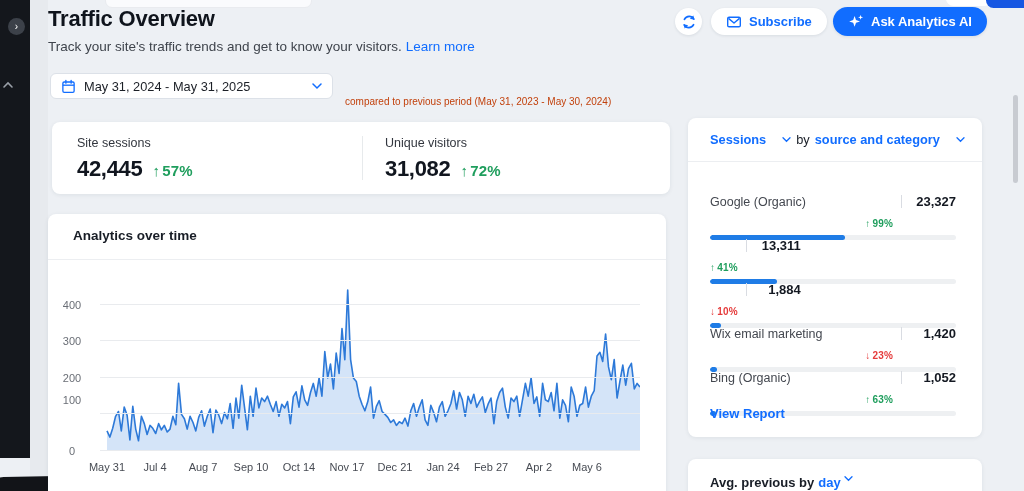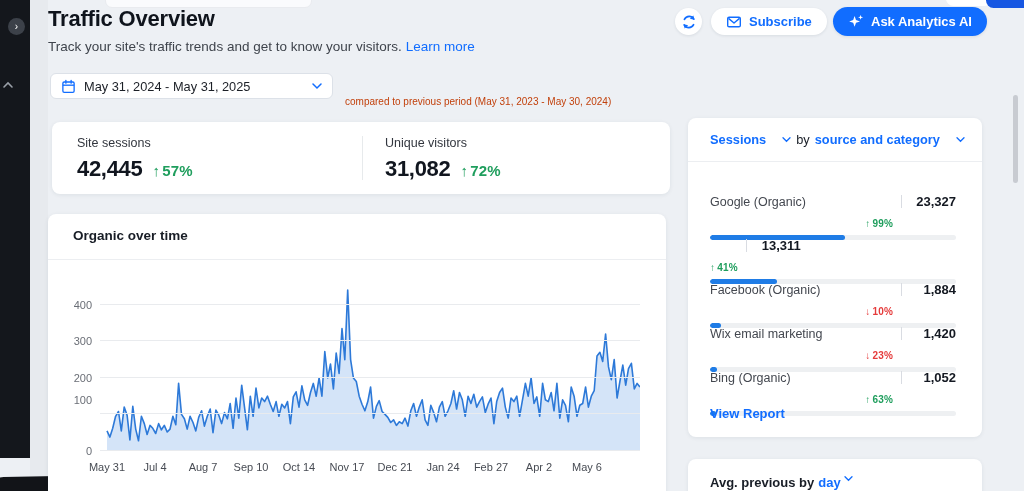--- a/index.html
+++ b/index.html
@@ -52,21 +52,21 @@
   .chg .arr{margin-right:2px;font-weight:400;}
   .chg.up{color:var(--positive);} .chg.down{color:var(--negative);}
   .kpi-divider{position:absolute;left:310px;top:14px;bottom:14px;width:1px;background:#e7eaec;}
 
   
   .chart-card{left:48px;top:214px;width:618px;height:300px;}
   .chart-title{position:absolute;left:25px;top:14px;font-size:13.5px;font-weight:700;color:#181d26;}
   .chart-head-div{position:absolute;left:0;right:0;top:45px;height:1px;background:#eceef1;}
   .plot{position:absolute;left:52px;top:48px;width:540px;height:189px;}
   .gridline{position:absolute;left:0;right:0;height:1px;background:#e9ebee;}
-  .ylab{position:absolute;left:-48px;width:40px;text-align:right;font-size:11px;color:#6a6e76;}
+  .ylab{position:absolute;left:-48px;width:40px;text-align:center;font-size:11px;color:#6a6e76;}
   .xlab{position:absolute;top:247px;width:56px;text-align:center;font-size:11px;color:#474b53;}
   .plot svg{position:absolute;left:0;top:0;}
 
   
   .bk-card{left:688px;top:118px;width:294px;height:319px;}
   .bk-head{position:absolute;left:22px;right:18px;top:0;height:43px;display:flex;align-items:center;white-space:nowrap;}
   .bk-head .blue{color:var(--accent);font-weight:700;font-size:12.8px;cursor:pointer;display:flex;align-items:center;gap:16px;}
   .bk-head .dark{color:#181d26;font-weight:400;font-size:12.8px;margin:0 5px;}
   .bk-head-div{position:absolute;left:0;right:0;top:43px;height:1px;background:#eceef1;}
   .brow{position:absolute;left:22px;right:26px;height:38px;}
@@ -164,21 +164,21 @@
   <div class="kpi-col" style="left:333px;">
     <div class="kpi-label">Unique visitors</div>
     <div class="kpi-valrow">
       <span class="kpi-value">31,082</span>
       <span class="chg up"><span class="arr">↑</span><span>72%</span></span>
     </div>
   </div>
 </div>
 
 <div class="abs card chart-card">
-  <div class="chart-title">Organic over time</div>
+  <div class="chart-title">Analytics over time</div>
   <div class="chart-head-div"></div>
   <div class="plot">
     <svg id="line-svg" width="540" height="189" viewBox="0 0 540 189" preserveAspectRatio="none">
       <path id="area-path" d="M7.0,168.9 L9.9,175.1 L12.7,166.3 L15.6,154.3 L18.5,149.5 L21.3,168.9 L24.2,145.1 L27.1,153.2 L29.9,178.0 L32.8,144.4 L35.7,167.1 L38.5,178.8 L41.4,154.3 L44.3,161.6 L47.1,172.5 L50.0,163.4 L52.8,166.3 L55.7,171.5 L58.6,161.6 L61.4,167.8 L64.3,163.4 L67.2,170.0 L70.0,167.1 L72.9,154.3 L75.8,162.7 L78.6,121.4 L81.5,152.4 L84.4,156.8 L87.2,167.1 L90.1,154.3 L93.0,160.5 L95.8,168.9 L98.7,155.4 L101.6,148.8 L104.4,164.1 L107.3,154.3 L110.2,147.0 L113.0,170.7 L115.9,148.1 L118.8,153.2 L121.6,161.6 L124.5,150.6 L127.4,156.8 L130.2,141.5 L133.1,166.3 L136.0,136.0 L138.8,156.1 L141.7,123.2 L144.5,145.1 L147.4,167.8 L150.3,134.2 L153.1,154.3 L156.0,126.1 L158.9,145.9 L161.7,136.0 L164.6,139.6 L167.5,134.2 L170.3,142.2 L173.2,149.5 L176.1,139.6 L178.9,154.3 L181.8,142.2 L184.7,145.9 L187.5,139.6 L190.4,161.6 L193.3,134.9 L196.1,129.8 L199.0,145.1 L201.9,123.9 L204.7,137.8 L207.6,143.3 L210.5,130.5 L213.3,121.4 L216.2,134.2 L219.1,115.9 L221.9,134.2 L224.8,89.6 L227.7,115.9 L230.5,102.0 L233.4,126.9 L236.2,91.0 L239.1,111.5 L242.0,66.5 L244.8,97.6 L247.7,28.1 L250.6,97.6 L253.4,115.9 L256.3,119.5 L259.2,134.2 L262.0,142.2 L264.9,148.8 L267.8,139.6 L270.6,125.0 L273.5,156.1 L276.4,144.4 L279.2,138.6 L282.1,149.5 L285.0,152.4 L287.8,155.4 L290.7,160.5 L293.6,157.9 L296.4,163.4 L299.3,159.8 L302.2,161.6 L305.0,156.1 L307.9,164.1 L310.8,148.8 L313.6,141.5 L316.5,154.3 L319.3,145.1 L322.2,137.8 L325.1,157.9 L327.9,163.4 L330.8,143.3 L333.7,150.6 L336.5,159.8 L339.4,145.1 L342.3,139.6 L345.1,154.3 L348.0,148.8 L350.9,141.5 L353.7,128.7 L356.6,147.0 L359.5,130.5 L362.3,137.8 L365.2,154.3 L368.1,134.2 L370.9,141.5 L373.8,132.3 L376.7,145.1 L379.5,139.6 L382.4,134.9 L385.3,150.6 L388.1,142.2 L391.0,136.0 L393.9,161.6 L396.7,139.6 L399.6,130.5 L402.5,126.1 L405.3,145.1 L408.2,156.1 L411.0,136.0 L413.9,139.6 L416.8,134.2 L419.6,154.3 L422.5,137.8 L425.4,121.4 L428.2,134.2 L431.1,115.9 L434.0,141.5 L436.8,134.9 L439.7,154.3 L442.6,121.4 L445.4,137.8 L448.3,139.6 L451.2,130.5 L454.0,148.8 L456.9,121.4 L459.8,156.1 L462.6,137.8 L465.5,143.3 L468.4,159.8 L471.2,125.0 L474.1,134.2 L477.0,154.3 L479.8,143.3 L482.7,141.5 L485.6,125.0 L488.4,145.1 L491.3,134.2 L494.2,128.7 L497.0,94.0 L499.9,90.3 L502.7,99.4 L505.6,72.0 L508.5,104.9 L511.3,117.7 L514.2,97.6 L517.1,136.0 L519.9,119.5 L522.8,103.1 L525.7,123.2 L528.5,106.7 L531.4,101.3 L534.3,126.9 L537.1,121.4 L540.0,125.0 L540,189 L7,189 Z" fill="#d4e4f8"></path>
       <path id="line-path" d="M7.0,168.9 L9.9,175.1 L12.7,166.3 L15.6,154.3 L18.5,149.5 L21.3,168.9 L24.2,145.1 L27.1,153.2 L29.9,178.0 L32.8,144.4 L35.7,167.1 L38.5,178.8 L41.4,154.3 L44.3,161.6 L47.1,172.5 L50.0,163.4 L52.8,166.3 L55.7,171.5 L58.6,161.6 L61.4,167.8 L64.3,163.4 L67.2,170.0 L70.0,167.1 L72.9,154.3 L75.8,162.7 L78.6,121.4 L81.5,152.4 L84.4,156.8 L87.2,167.1 L90.1,154.3 L93.0,160.5 L95.8,168.9 L98.7,155.4 L101.6,148.8 L104.4,164.1 L107.3,154.3 L110.2,147.0 L113.0,170.7 L115.9,148.1 L118.8,153.2 L121.6,161.6 L124.5,150.6 L127.4,156.8 L130.2,141.5 L133.1,166.3 L136.0,136.0 L138.8,156.1 L141.7,123.2 L144.5,145.1 L147.4,167.8 L150.3,134.2 L153.1,154.3 L156.0,126.1 L158.9,145.9 L161.7,136.0 L164.6,139.6 L167.5,134.2 L170.3,142.2 L173.2,149.5 L176.1,139.6 L178.9,154.3 L181.8,142.2 L184.7,145.9 L187.5,139.6 L190.4,161.6 L193.3,134.9 L196.1,129.8 L199.0,145.1 L201.9,123.9 L204.7,137.8 L207.6,143.3 L210.5,130.5 L213.3,121.4 L216.2,134.2 L219.1,115.9 L221.9,134.2 L224.8,89.6 L227.7,115.9 L230.5,102.0 L233.4,126.9 L236.2,91.0 L239.1,111.5 L242.0,66.5 L244.8,97.6 L247.7,28.1 L250.6,97.6 L253.4,115.9 L256.3,119.5 L259.2,134.2 L262.0,142.2 L264.9,148.8 L267.8,139.6 L270.6,125.0 L273.5,156.1 L276.4,144.4 L279.2,138.6 L282.1,149.5 L285.0,152.4 L287.8,155.4 L290.7,160.5 L293.6,157.9 L296.4,163.4 L299.3,159.8 L302.2,161.6 L305.0,156.1 L307.9,164.1 L310.8,148.8 L313.6,141.5 L316.5,154.3 L319.3,145.1 L322.2,137.8 L325.1,157.9 L327.9,163.4 L330.8,143.3 L333.7,150.6 L336.5,159.8 L339.4,145.1 L342.3,139.6 L345.1,154.3 L348.0,148.8 L350.9,141.5 L353.7,128.7 L356.6,147.0 L359.5,130.5 L362.3,137.8 L365.2,154.3 L368.1,134.2 L370.9,141.5 L373.8,132.3 L376.7,145.1 L379.5,139.6 L382.4,134.9 L385.3,150.6 L388.1,142.2 L391.0,136.0 L393.9,161.6 L396.7,139.6 L399.6,130.5 L402.5,126.1 L405.3,145.1 L408.2,156.1 L411.0,136.0 L413.9,139.6 L416.8,134.2 L419.6,154.3 L422.5,137.8 L425.4,121.4 L428.2,134.2 L431.1,115.9 L434.0,141.5 L436.8,134.9 L439.7,154.3 L442.6,121.4 L445.4,137.8 L448.3,139.6 L451.2,130.5 L454.0,148.8 L456.9,121.4 L459.8,156.1 L462.6,137.8 L465.5,143.3 L468.4,159.8 L471.2,125.0 L474.1,134.2 L477.0,154.3 L479.8,143.3 L482.7,141.5 L485.6,125.0 L488.4,145.1 L491.3,134.2 L494.2,128.7 L497.0,94.0 L499.9,90.3 L502.7,99.4 L505.6,72.0 L508.5,104.9 L511.3,117.7 L514.2,97.6 L517.1,136.0 L519.9,119.5 L522.8,103.1 L525.7,123.2 L528.5,106.7 L531.4,101.3 L534.3,126.9 L537.1,121.4 L540.0,125.0" fill="none" stroke-width="1.6" stroke-linejoin="round" stroke="#2d79d8"></path>
     </svg>
   <div class="gridline" style="bottom: 0px;"></div>
       <div class="ylab" style="bottom: -6px;">0</div>
       <div class="gridline" style="bottom: 36.5571px;"></div>
       <div class="ylab" style="bottom: 45px;">100</div>
@@ -244,21 +244,20 @@
       <span class="vdiv"></span>
       <span class="brow-value">13,311</span>
     </div>
     <div class="bar-track">
         <div class="bar-fill" style="width: 27.3%; background: rgb(31, 124, 230);"></div>
       </div>
   </div>
 
   <div class="brow" style="top:144px;">
     <div class="brow-top">
-      <span class="brow-label">Facebook (Organic)</span>
       <span class="chg down"><span class="arr">↓</span><span>10%</span></span>
       <span class="vdiv"></span>
       <span class="brow-value">1,884</span>
     </div>
     <div class="bar-track">
         <div class="bar-fill" style="width: 4.4%; background: rgb(31, 124, 230);"></div>
       </div>
   </div>
 
   <div class="brow" style="top:188px;">

